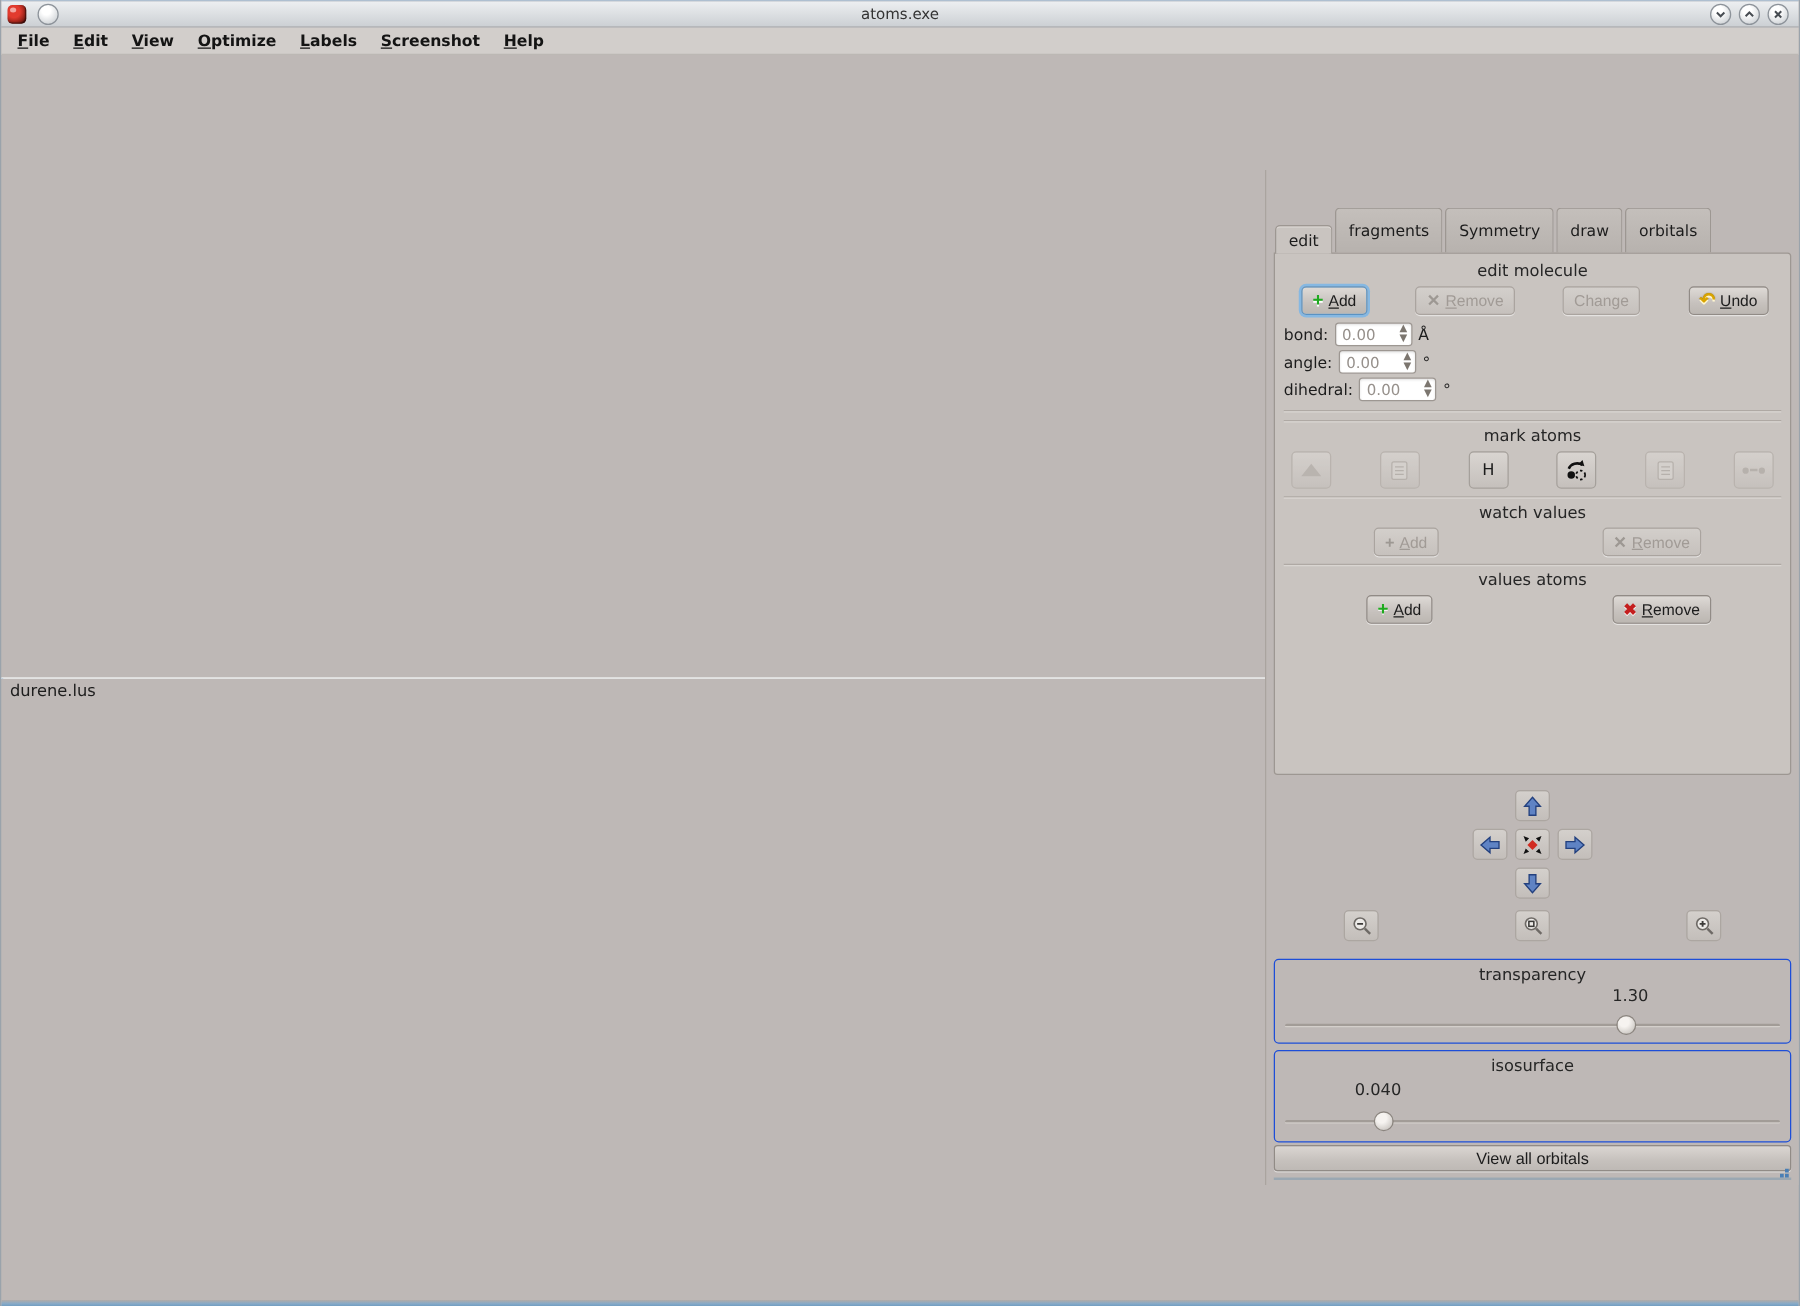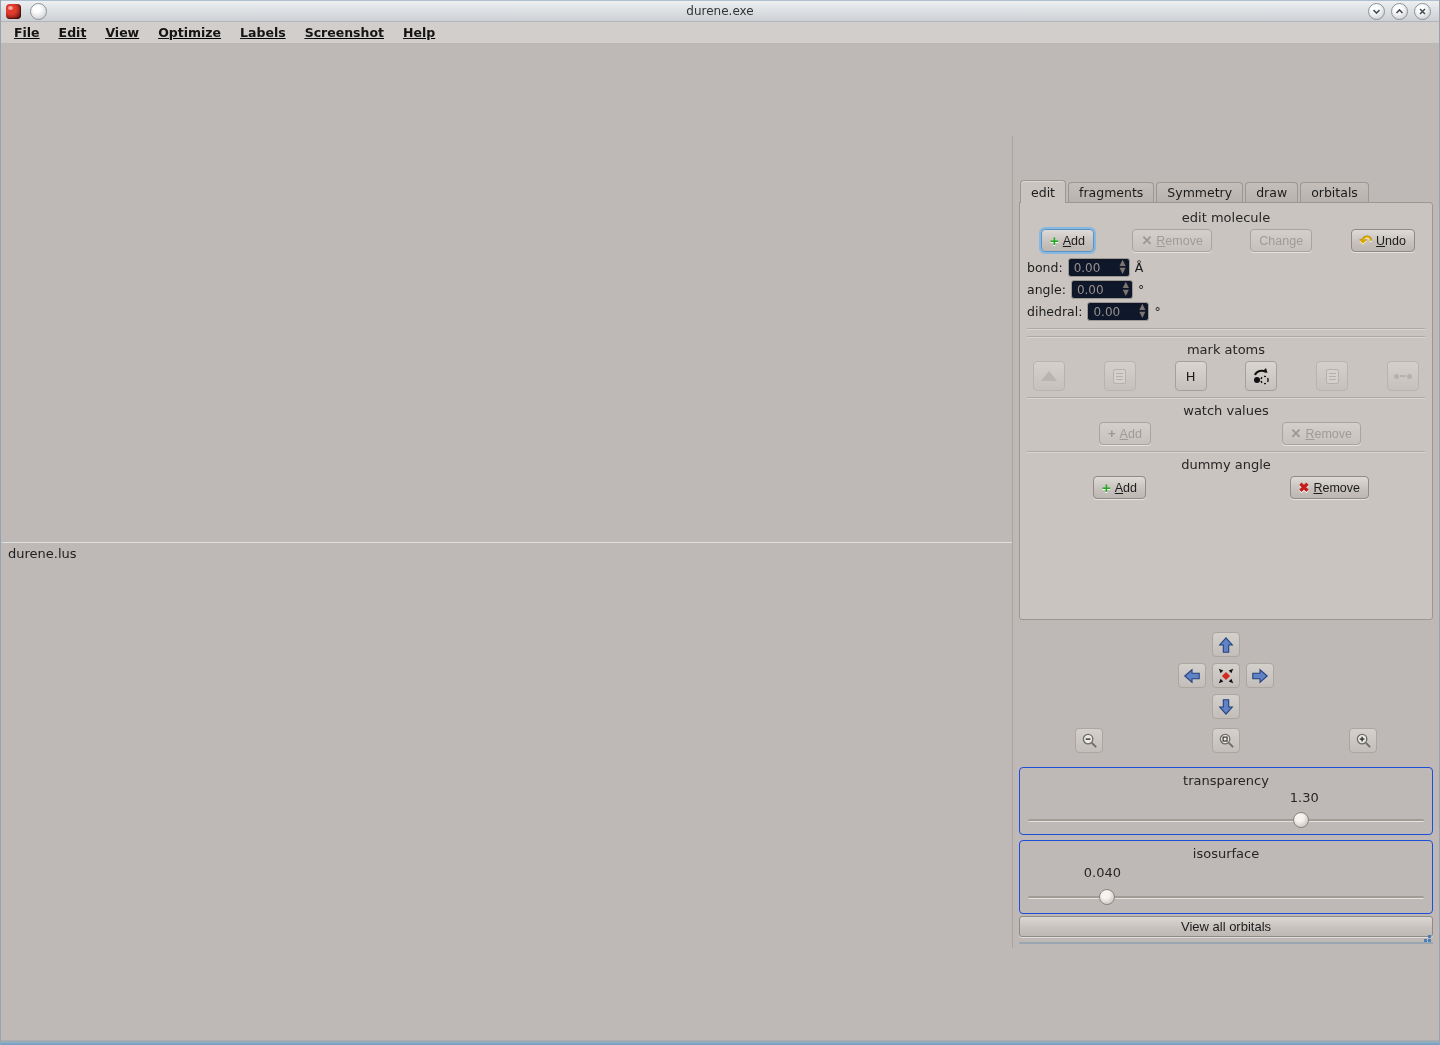--- a/index.html
+++ b/index.html
@@ -26,42 +26,42 @@
     background:radial-gradient(circle at 40% 30%, #ffffff 0 25%, #d9dcdf 70%, #bfc3c7 100%);
     border:1px solid #8d939a; display:flex; align-items:center; justify-content:center;
   }
   .menu-circle { margin-left:9px; }
   .win-title { position:absolute; left:0; right:0; text-align:center; font-size:12px; color:#333; }
   .win-controls { margin-left:auto; display:flex; gap:6px; margin-right:8px; }
   .glyph-svg { display:block; }
   
   .menubar {
     height:22px; flex:0 0 22px; background:#d2cecb; border-bottom:1px solid #bcb8b4;
-    display:flex; align-items:center; padding-left:4px;text-decoration:underline;
+    display:flex; align-items:center; padding-left:4px;
   }
   .menu-item { font-size:12.5px; font-weight:bold; color:#141414; padding:2px 10px 3px 9px; }
   .menu-item u { text-decoration:underline; }
   
   .main { flex:1; display:flex; min-height:0;align-items:center; }
   .viewport {
     flex:1; background:#ffffff; position:relative; border-left:2px solid #a6c2da;
     border-top:1px solid #e0e0e0;
   }
   .doc-label { position:absolute; top:3px; left:5px; font-size:13px; color:#1d1d1d; z-index:5; }
   .viewport svg.mol { position:absolute; inset:0; width:100%; height:100%; }
   
   .sidepanel {
     width:427px; flex:0 0 427px; background:#beb8b6; border-left:1px solid #aaa49f;
     display:flex; flex-direction:column; padding:0 6px 4px 6px;
   }
   .tabs { margin-top:43px; height:23px; display:flex; align-items:flex-end; padding-left:1px; position:relative; z-index:2; }
   .tab {
     font-size:12.5px; color:#1c1c1c; padding:3px 10px 3px 10px; margin-right:2px;
     background:linear-gradient(#c4bfbb,#b7b2ae); border:1px solid #9d9792; border-bottom:none;
-    border-radius:4px 4px 0 0; height:20px; display:flex; align-items:center;
+    border-radius:4px 4px 0 0; height:36px; display:flex; align-items:center;
   }
   .tab.active {
     background:#c9c4c0; height:23px; margin-bottom:-1px; border-color:#9d9792;
     box-shadow:inset 0 1px 0 #ddd9d5;
   }
   .tabframe {
     height:418px; flex:0 0 418px; background:#c9c4c0; border:1px solid #9d9792;
     border-radius:0 3px 3px 3px; padding:5px 7px 0 7px; position:relative; z-index:1;
   }
   .section-title { text-align:center; font-size:13px; color:#262626; margin:2px 0 4px 0; }
@@ -77,21 +77,21 @@
   .btn .ico-plus { color:#1faa1f; font-weight:bold; font-size:15px; line-height:10px;
     text-shadow:0 1px 0 #fff; }
   .btn .ico-x-red { color:#c41f1f; font-weight:bold; font-size:13px; text-shadow:0 1px 0 #fff; }
   .btn .ico-undo { color:#d9a400; font-weight:bold; font-size:15px; line-height:10px;
     text-shadow:0 1px 0 #fff7d0, 0 0 1px #7a5c00; }
   .btn .ico-faint { color:#9d9893; font-weight:bold; font-size:13px; line-height:10px; }
   .btn u { text-decoration:underline; }
   .fieldrow { display:flex; align-items:center; height:21px; margin:1px 0; font-size:12.5px; color:#1c1c1c; }
   .fieldrow .flabel { margin-right:5px; }
   .spin {
-    width:62px; height:19px; border:1px solid #9d9792; border-radius:3px; background:#0f172a;
+    width:62px; height:19px; border:1px solid #9d9792; border-radius:3px; background:#ffffff;
     display:flex; align-items:center; font-size:12px; color:#96908b; color:#97918c;
     padding-left:5px; position:relative; box-shadow:inset 0 1px 2px rgba(0,0,0,.12);
   }
   .spin .arrows { position:absolute; right:3px; top:0px; font-size:8px; line-height:8px;
     color:#7c766f; display:flex; flex-direction:column; align-items:center; }
   .unit { margin-left:5px; }
   .sep { height:2px; border-top:1px solid #afa9a4; border-bottom:1px solid #d9d5d1; margin:6px 0 4px 0; }
   .wide-btn {
     width:100%; height:18px; border:1px solid #a5a09b; border-radius:3px;
     background:linear-gradient(#d6d2ce,#c5c0bc); font-size:12.5px; color:#a19b96;
@@ -150,21 +150,21 @@
   .footer { height:5px; flex:0 0 5px; background:linear-gradient(#b1aca8,#86aac8 60%,#6f9cc0); }
 </style>
 </head>
 <body>
 
 <div class="window">
 
   <div class="titlebar">
     <div class="appicon"></div>
     <div class="circle-btn menu-circle"></div>
-    <div class="win-title">durene.exe</div>
+    <div class="win-title">atoms.exe</div>
     <div class="win-controls">
       <div class="circle-btn">
         <svg class="glyph-svg" width="11" height="11" viewBox="0 0 11 11">
             <path d="M2.5 4l3 3 3-3" fill="none" stroke="#474c52" stroke-width="1.6"></path>
           </svg>
       </div>
       <div class="circle-btn">
         <svg class="glyph-svg" width="11" height="11" viewBox="0 0 11 11">
             <path d="M2.5 7l3-3 3 3" fill="none" stroke="#474c52" stroke-width="1.6"></path>
           </svg>
@@ -444,21 +444,21 @@
             <span class="ico-faint">+</span>
             <span class="mnemonic"><u>A</u>dd</span>
           </button>
           <button class="btn disabled">
             <span class="ico-faint">✕</span>
             <span class="mnemonic"><u>R</u>emove</span>
           </button>
         </div>
 
         <div class="sep"></div>
-        <div class="section-title">dummy angle</div>
+        <div class="section-title">values atoms</div>
         <div class="pairrow dummy">
           <button class="btn">
             <span class="ico-plus">+</span>
             <span class="mnemonic"><u>A</u>dd</span>
           </button>
           <button class="btn">
             <span class="ico-x-red">✖</span>
             <span class="mnemonic"><u>R</u>emove</span>
           </button>
         </div>

